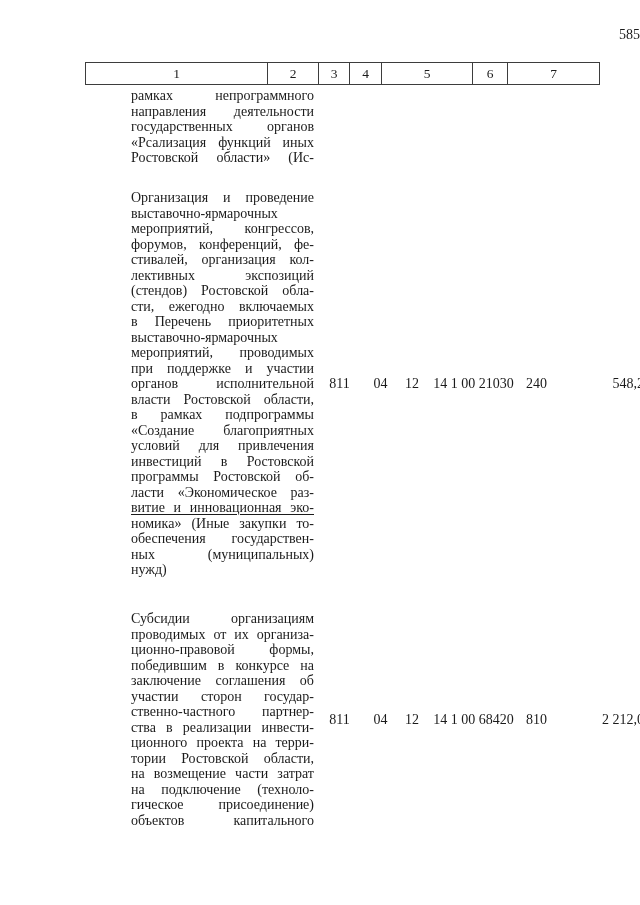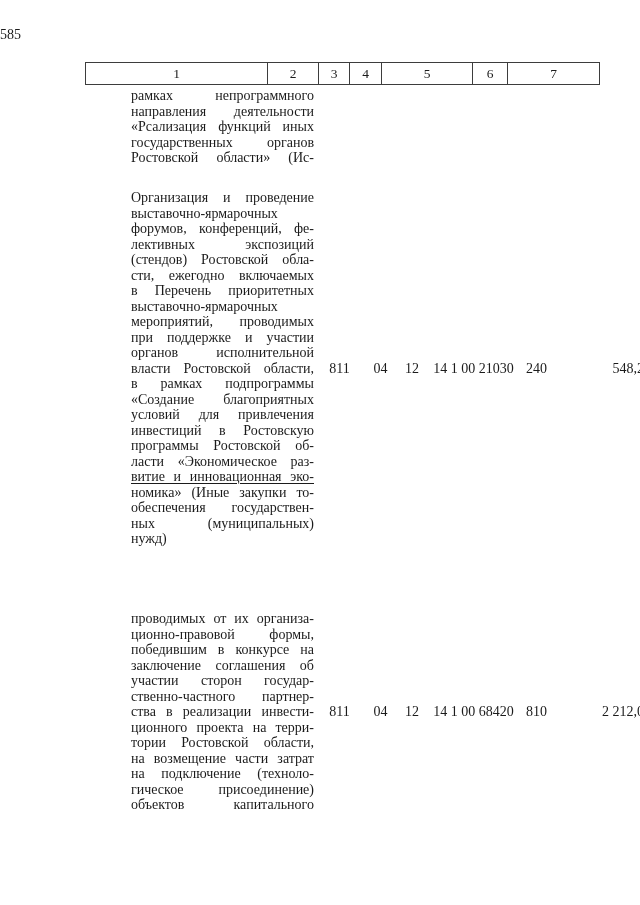--- a/index.html
+++ b/index.html
@@ -3,21 +3,21 @@
 <meta charset="utf-8">
 <style>
   html,body { margin:0; padding:0; }
   .page {
     position:relative; width:640px; height:905px; overflow:hidden;
     background:#ffffff; color:#1b1b1b;
     font-family:"Liberation Serif", serif;
   }
   .pagenum {
     position:absolute; top:27px; left:0; width:640px;
-    text-align:left; font-size:14px;
+    text-align:right; font-size:14px;
   }
   .thead {
     position:absolute; left:85px; top:62px; width:515px; height:23px;
     display:flex; box-sizing:border-box;
     border:1px solid #3d3d3d;
   }
   .hc {
     box-sizing:border-box; height:100%;
     display:flex; align-items:center; justify-content:center;
     font-size:13.5px;
@@ -56,62 +56,65 @@
     <div class="hc hc4">4</div>
     <div class="hc hc5">5</div>
     <div class="hc hc6">6</div>
     <div class="hc hc7">7</div>
   </div>
 
   <div class="trow" style="top:88px">
     <div class="c1">
         <div class="tline">рамках непрограммного</div>
         <div class="tline">направления деятельности</div>
+        <div class="tline">государственных органов</div>
         <div class="tline">«Рсализация функций иных</div>
-        <div class="tline">государственных органов</div>
         <div class="tline">Ростовской области» (Ис-</div>
       </div>
   </div>
 
   <div class="trow" style="top:190px">
     <div class="c1">
         <div class="tline">Организация и проведение</div>
         <div class="tline">выставочно-ярмарочных</div>
+        <div class="tline">мероприятий, конгрессов,</div>
         <div class="tline">форумов, конференций, фе-</div>
+        <div class="tline">стивалей, организация кол-</div>
         <div class="tline">лективных экспозиций</div>
         <div class="tline">(стендов) Ростовской обла-</div>
         <div class="tline">сти, ежегодно включаемых</div>
         <div class="tline">в Перечень приоритетных</div>
         <div class="tline">выставочно-ярмарочных</div>
         <div class="tline">мероприятий, проводимых</div>
         <div class="tline">при поддержке и участии</div>
         <div class="tline">органов исполнительной</div>
         <div class="tline">власти Ростовской области,</div>
         <div class="tline">в рамках подпрограммы</div>
         <div class="tline">«Создание благоприятных</div>
         <div class="tline">условий для привлечения</div>
-        <div class="tline">инвестиций в Ростовскую</div>
+        <div class="tline">инвестиций в Ростовской</div>
         <div class="tline">программы Ростовской об-</div>
         <div class="tline">ласти «Экономическое раз-</div>
         <div class="tline und">витие и инновационная эко-</div>
         <div class="tline">номика» (Иные закупки то-</div>
         <div class="tline">обеспечения государствен-</div>
         <div class="tline">ных (муниципальных)</div>
         <div class="tline last">нужд)</div>
       </div>
     <div class="c2">811</div>
     <div class="c3">04</div>
     <div class="c4">12</div>
     <div class="c5">14 1 00 21030</div>
     <div class="c6">240</div>
     <div class="c7">548,2</div>
   </div>
 
   <div class="trow" style="top:611px">
     <div class="c1">
+        <div class="tline">Субсидии организациям</div>
         <div class="tline">проводимых от их организа-</div>
         <div class="tline">ционно-правовой формы,</div>
         <div class="tline">победившим в конкурсе на</div>
         <div class="tline">заключение соглашения об</div>
         <div class="tline">участии сторон государ-</div>
         <div class="tline">ственно-частного партнер-</div>
         <div class="tline">ства в реализации инвести-</div>
         <div class="tline">ционного проекта на терри-</div>
         <div class="tline">тории Ростовской области,</div>
         <div class="tline">на возмещение части затрат</div>

